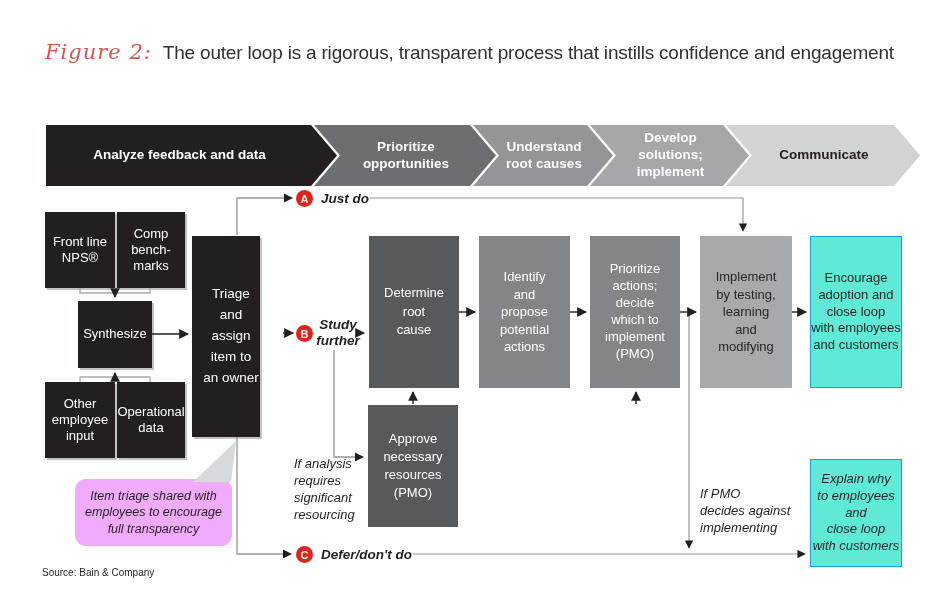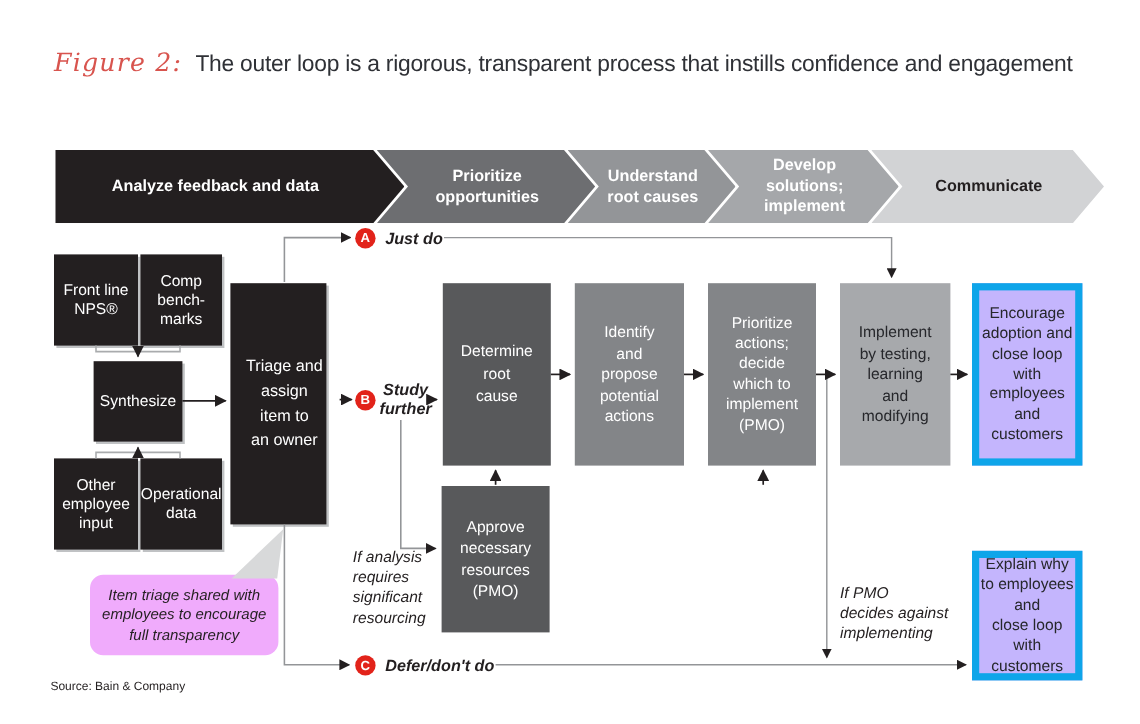--- a/index.html
+++ b/index.html
@@ -25,36 +25,36 @@
   .ch4{left:544px;width:159px;background:#a5a7aa;}
   .ch5{left:680px;width:194px;background:#d2d3d5;color:#231f20;}
 
   
   .box{position:absolute;display:flex;align-items:center;justify-content:center;text-align:center;
        white-space:pre-line;font-size:13px;line-height:1.25;color:#fff;box-sizing:border-box;}
   .black{background:#231f20;box-shadow:2px 2px 0 #c0c2c4;}
   .dg{background:#58595b;}
   .mg{background:#838588;}
   .lmg{background:#a7a9ac;color:#26272b;}
-  .lg{background:#c4b5fd;color:#26272b;border:6px solid #0ea5e9;}
+  .lg{background:#5eead4;color:#26272b;border:1px solid #0ea5e9;}
 
   #box-nps{left:45px;top:212px;width:70px;height:76px;}
   #box-comp{left:117px;top:212px;width:68px;height:76px;}
   #box-syn{left:78px;top:301px;width:74px;height:67px;}
   #box-oth{left:45px;top:382px;width:70px;height:76px;}
   #box-opd{left:117px;top:382px;width:68px;height:76px;}
-  #box-tri{left:192px;top:236px;width:80px;height:201px;font-size:13.5px;line-height:1.55;padding-left:10px;}
+  #box-tri{left:192px;top:236px;width:68px;height:201px;font-size:13.5px;line-height:1.55;padding-left:10px;}
   #box-det{left:369px;top:236px;width:90px;height:152px;line-height:1.45;}
   #box-idf{left:479px;top:236px;width:91px;height:152px;line-height:1.35;}
   #box-pri{left:590px;top:236px;width:90px;height:152px;line-height:1.3;}
   #box-imp{left:700px;top:236px;width:92px;height:152px;line-height:1.35;}
   #box-enc{left:810px;top:236px;width:92px;height:152px;line-height:1.3;}
   #box-apv{left:368px;top:405px;width:90px;height:122px;line-height:1.4;}
   #box-oac{left:590px;top:405px;width:92px;height:125px;line-height:1.25;}
-  #box-exp{left:810px;top:459px;width:92px;height:108px;line-height:1.3;}
+  #box-exp{left:810px;top:459px;width:92px;height:108px;line-height:1.3;font-style:italic;}
 
   
   .abc{position:absolute;width:17px;height:17px;border-radius:50%;background:#e2231a;color:#fff;
        font-weight:bold;font-size:11px;display:flex;align-items:center;justify-content:center;}
   #circ-a{left:296px;top:190px;}
   #circ-b{left:296px;top:325px;}
   #circ-c{left:296px;top:546px;}
   .route-label{position:absolute;font-style:italic;font-weight:bold;font-size:13.5px;color:#231f20;white-space:pre-line;}
   #lbl-just{left:321px;top:191px;}
   #lbl-study{left:314px;top:317px;width:48px;text-align:center;line-height:1.15;}

